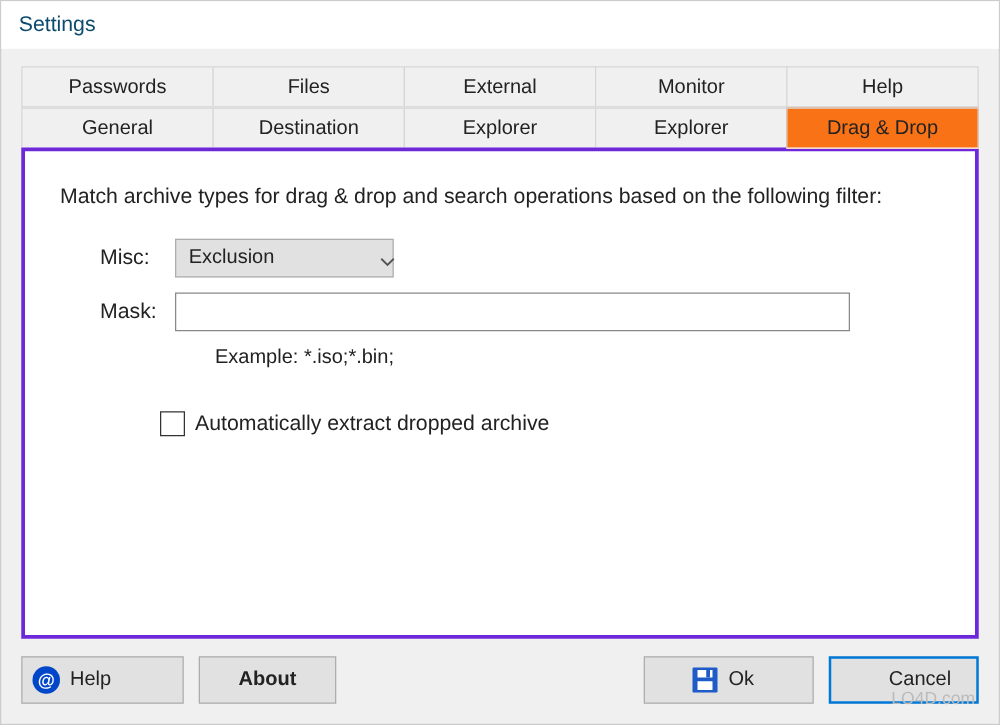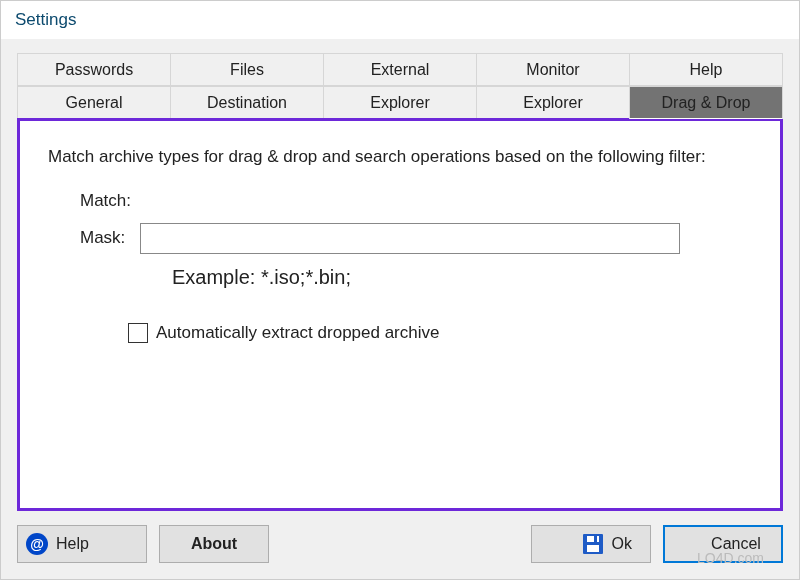--- a/index.html
+++ b/index.html
@@ -57,21 +57,21 @@
       justify-content: center;
       font-size: 16px;
       color: #222;
       cursor: pointer;
       margin-left: -1px;
     }
     .tab:first-child {
       margin-left: 0;
     }
     .tab.active {
-      background: #737373;
+      background: #f97316;
       border-bottom: 1px solid #fff;
       position: relative;
       z-index: 2;
     }
     .tab-panel {
       flex: 1;
       background: #fff;
       border: 3px solid #6d28d9;
       margin-top: -1px;
       padding: 24px 28px;
@@ -123,21 +123,21 @@
     .text-input {
       flex: 1;
       height: 31px;
       border: 1px solid #888;
       background: #fff;
       padding: 0 8px;
       font-size: 16px;
       max-width: 540px;
     }
     .example-text {
-      font-size: 20px;
+      font-size: 16px;
       color: #222;
       margin-left: 124px;
       margin-top: 8px;
     }
     .checkbox-row {
       display: flex;
       align-items: center;
       margin-top: 34px;
       margin-left: 80px;
     }
@@ -175,22 +175,22 @@
     .btn.help-btn {
       width: 130px;
       justify-content: flex-start;
       padding-left: 8px;
     }
     .btn.about-btn {
       width: 110px;
       font-weight: bold;
     }
     .btn.ok-btn {
-      width: 120px;
-      justify-content: flex-end;
+      width: 136px;
+      justify-content: center;
       padding-left: 8px;
     }
     .btn.cancel-btn {
       width: 120px;
       border: 2px solid #0078d7;
       padding-left: 44px;
     }
     .spacer {
       flex: 1;
     }
@@ -204,21 +204,21 @@
       justify-content: center;
       color: #fff;
       font-size: 14px;
       font-weight: bold;
     }
     .save-icon svg {
       display: block;
     }
     .watermark {
       position: absolute;
-      right: 36px;
+      right: 20px;
       bottom: 14px;
       font-size: 14px;
       color: #bbb;
       pointer-events: none;
     }
   </style>
 </head>
 <body>
 
 <div class="window">
@@ -262,21 +262,29 @@
         </div>
         <div class="tab active">
           <span>Drag &amp; Drop</span>
         </div>
       </div>
 
       <div class="tab-panel">
         <div class="description">Match archive types for drag &amp; drop and search operations based on the following filter:</div>
 
         <div class="field-row">
-          <div class="field-label">Match:</div>
+          <div class="field-label">Misc:</div>
+          <div class="dropdown">
+            <span>Exclusion</span>
+            <span class="dropdown-arrow">
+              <svg width="12" height="8" viewBox="0 0 12 8">
+                  <path d="M1 1 L6 6 L11 1" stroke="#555" stroke-width="1.5" fill="none"></path>
+                </svg>
+            </span>
+          </div>
         </div>
 
         <div class="field-row">
           <div class="field-label">Mask:</div>
           <input class="text-input" type="text" value="" style="">
         </div>
 
         <div class="example-text">Example: *.iso;*.bin;</div>
 
         <div class="checkbox-row">

